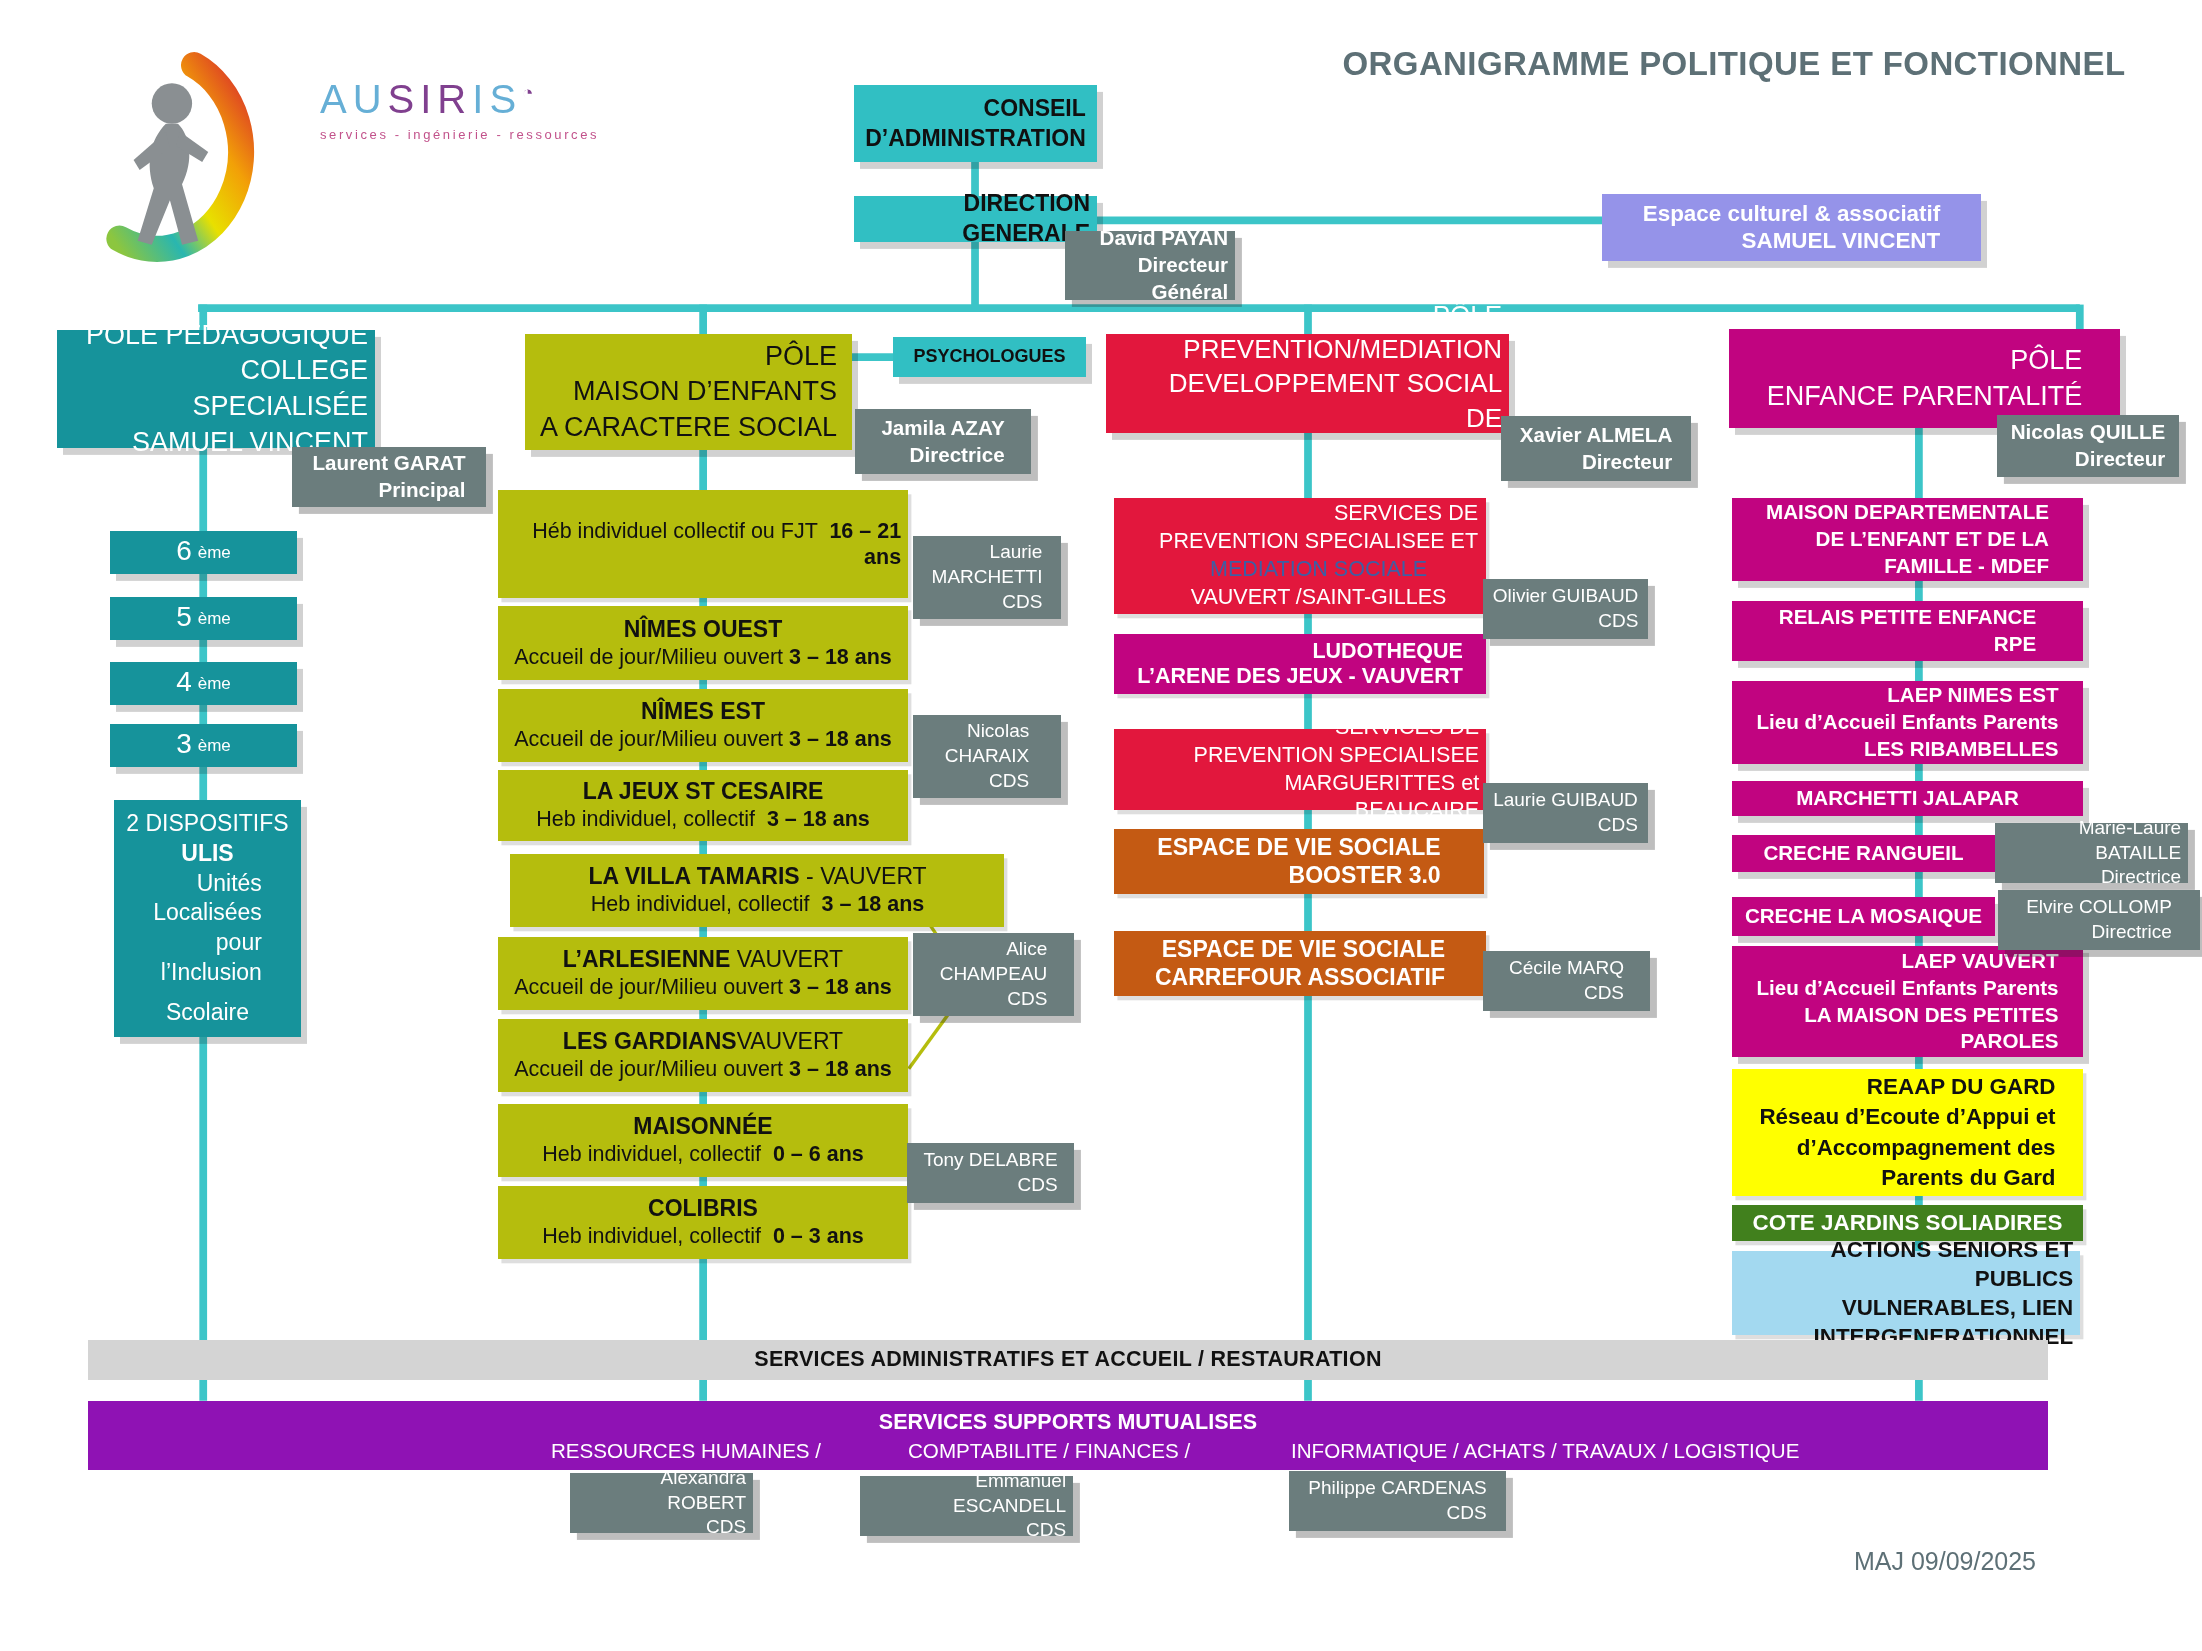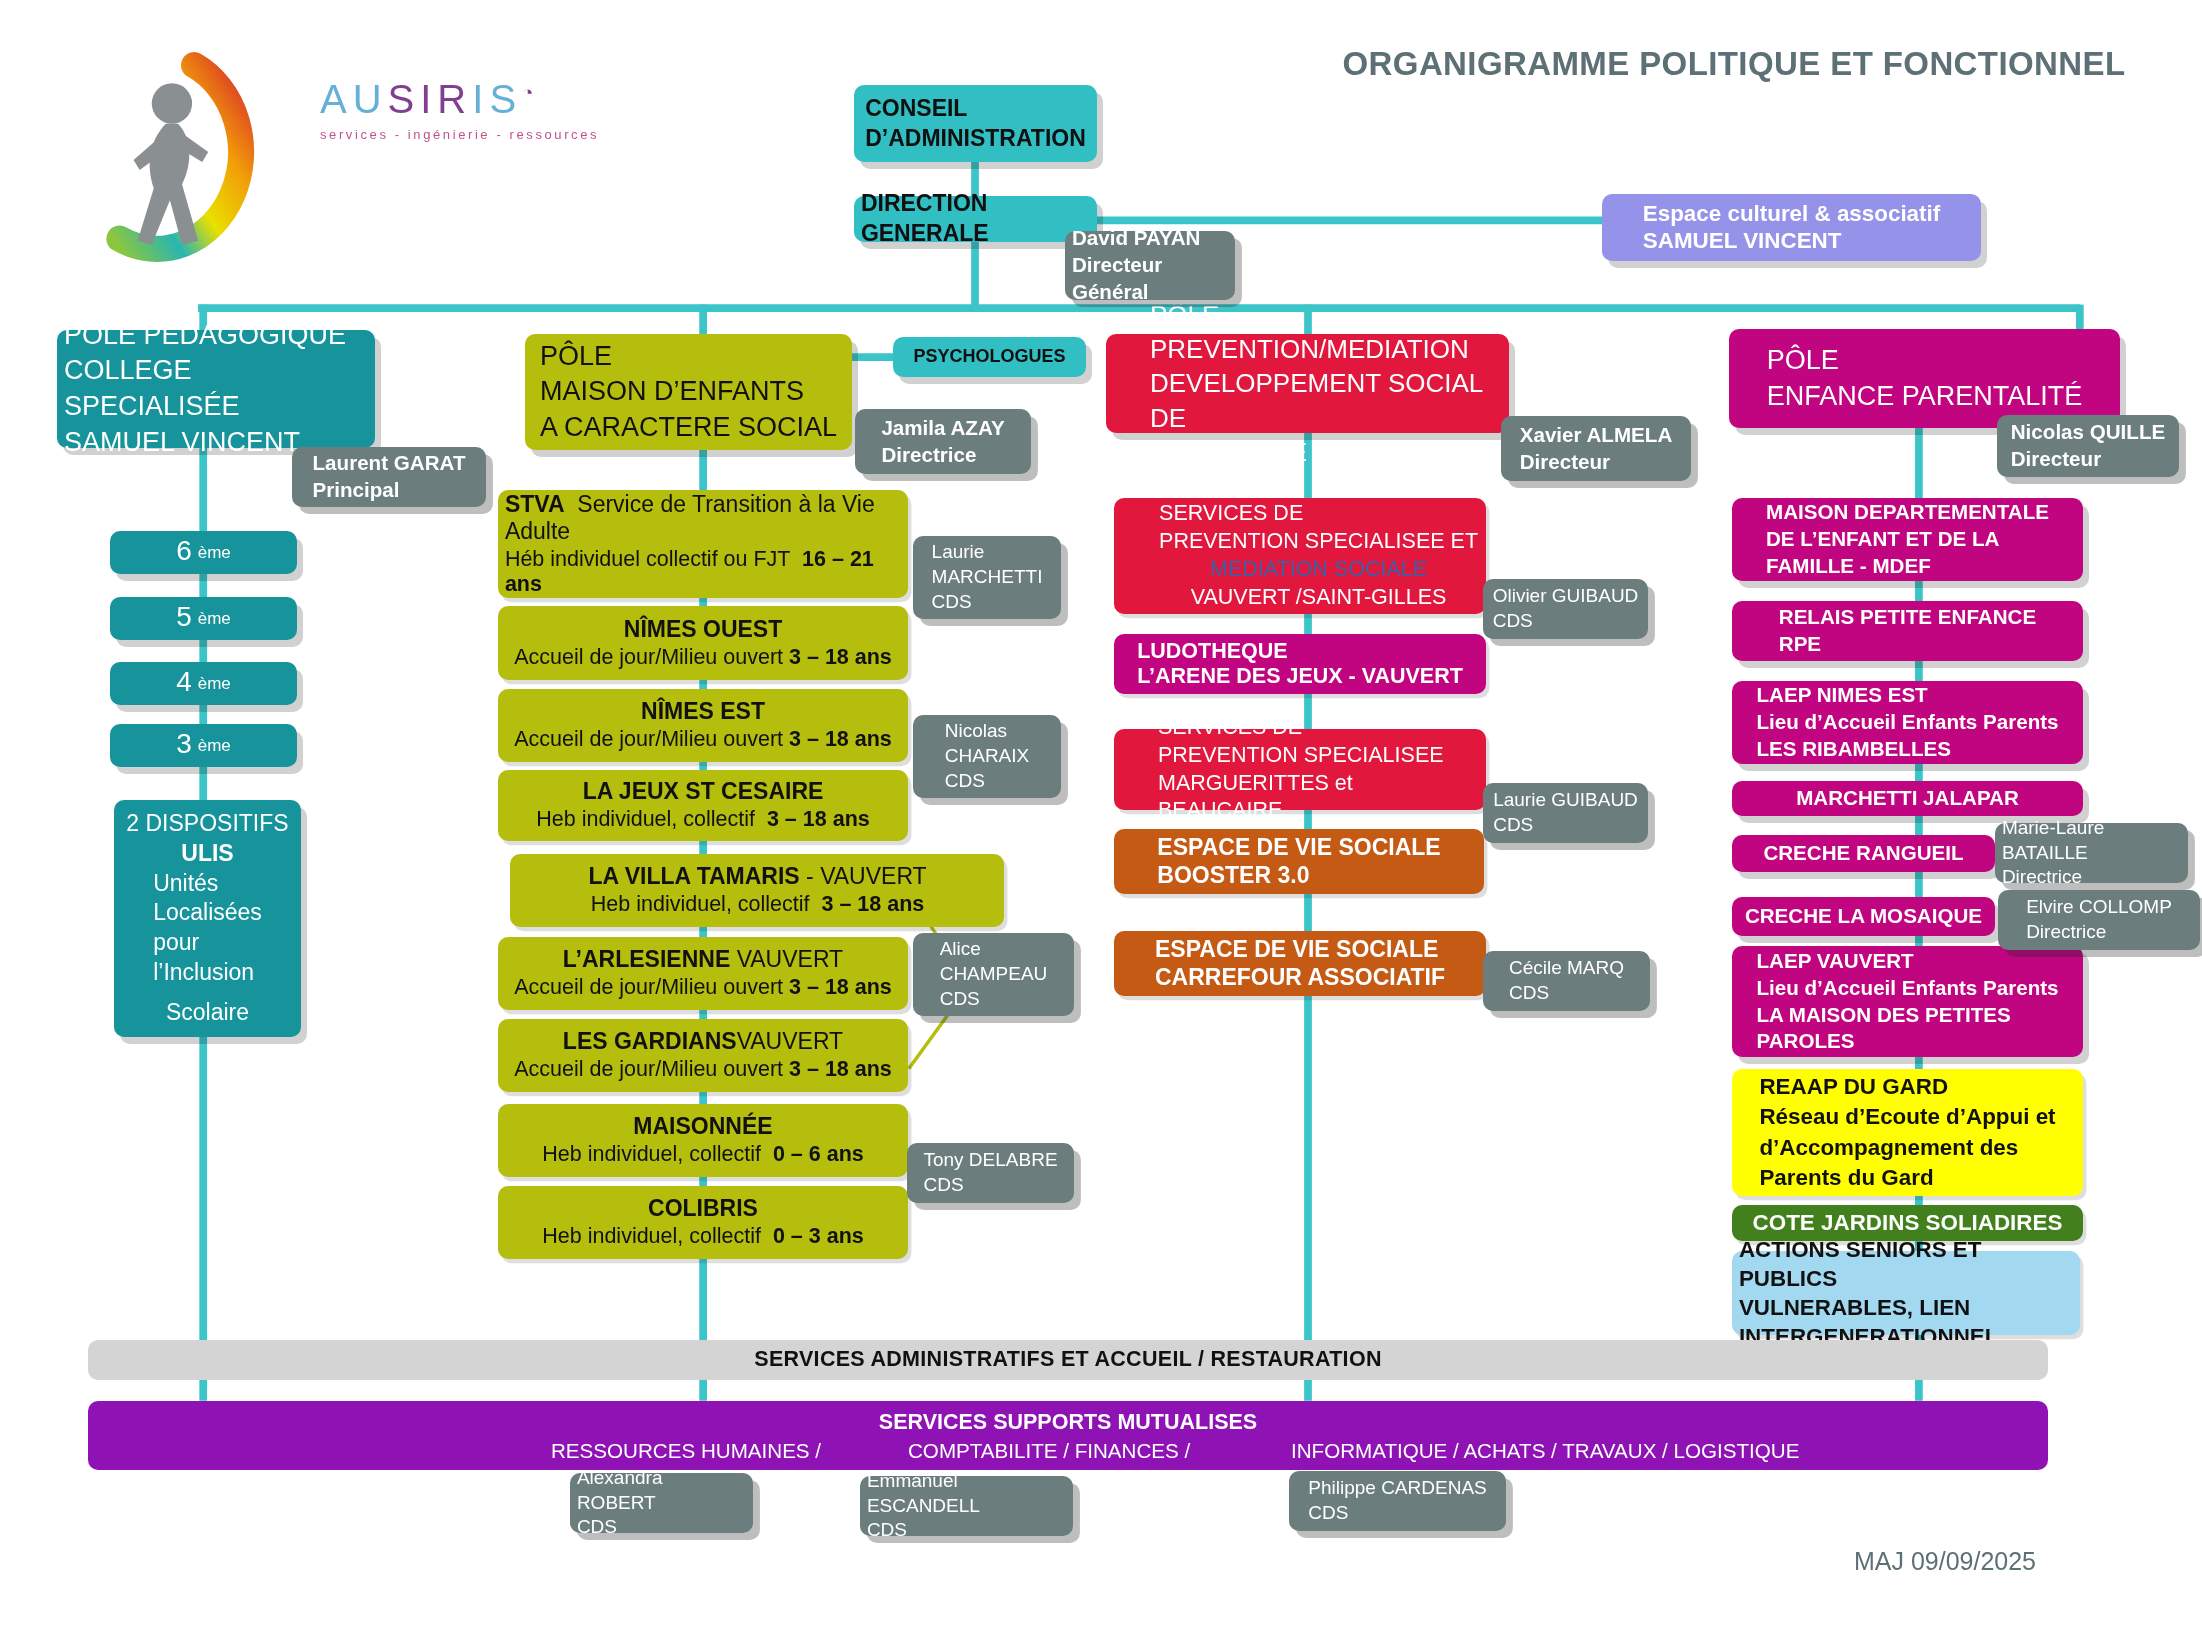--- a/index.html
+++ b/index.html
@@ -1,20 +1,20 @@
 <!DOCTYPE html>
 <html style="font-size:13.8px"><head>
 <meta charset="utf-8">
 <style>
   html,body{margin:0;padding:0;background:#fff;}
   .stage{position:relative;width:2203px;height:1652px;background:#ffffff;
          font-family:"Liberation Sans",sans-serif;overflow:hidden;}
   svg.wires{position:absolute;left:0;top:0;z-index:0;}
   .box{position:absolute;display:flex;flex-direction:column;align-items:center;justify-content:center;
-       text-align:left;box-sizing:border-box;line-height:1.18;white-space:pre-line;z-index:1;padding:3.4px 6.9px;border-radius:10px;}
+       text-align:right;box-sizing:border-box;line-height:1.18;white-space:pre-line;z-index:1;padding:3.4px 6.9px;}
   .box span,.box b{white-space:pre-wrap;}
   .tealB{background:#31BFC3;color:#101010;font-weight:700;}
   .tealD{background:#16939B;color:#ffffff;}
   .green{background:#B5BD0D;color:#111111;}
   .red{background:#E2173D;color:#ffffff;padding-left:44px;}
   .mag{background:#C10480;color:#ffffff;font-weight:700;}
   .org{background:#C45A13;color:#ffffff;font-weight:700;}
   .peri{background:#9593E9;color:#ffffff;font-weight:700;}
   .yellow{background:#FFFF00;color:#111111;font-weight:700;}
   .dgreen{background:#41801D;color:#ffffff;font-weight:700;}
@@ -142,21 +142,20 @@
   </div>
 
   <div class="box green sh poleTxt" style="left:525px;top:334px;width:327px;height:116px;">PÔLE
 MAISON D’ENFANTS
 A CARACTERE SOCIAL</div>
   <div class="box tealB sh" style="left:893px;top:337px;width:193px;height:40px;font-size:18px;">PSYCHOLOGUES</div>
   <div class="box slate dir" style="left:855px;top:409px;width:176px;height:65px;">Jamila AZAY
 Directrice</div>
 
   <div class="box green shs" style="left:498px;top:490px;width:410px;height:108px;">
-    <div class="l1"><b>STVA</b><span>  Service de Transition à la Vie Adulte</span></div>
     <div class="l2"><span>Héb individuel collectif ou FJT  </span><b>16 – 21 ans</b></div>
   </div>
   <div class="box green shs" style="left:498px;top:606px;width:410px;height:74px;">
     <div class="l1"><b>NÎMES OUEST</b><span></span></div>
     <div class="l2"><span>Accueil de jour/Milieu ouvert </span><b>3 – 18 ans</b></div>
   </div>
   <div class="box green shs" style="left:498px;top:689px;width:410px;height:73px;">
     <div class="l1"><b>NÎMES EST</b><span></span></div>
     <div class="l2"><span>Accueil de jour/Milieu ouvert </span><b>3 – 18 ans</b></div>
   </div>

